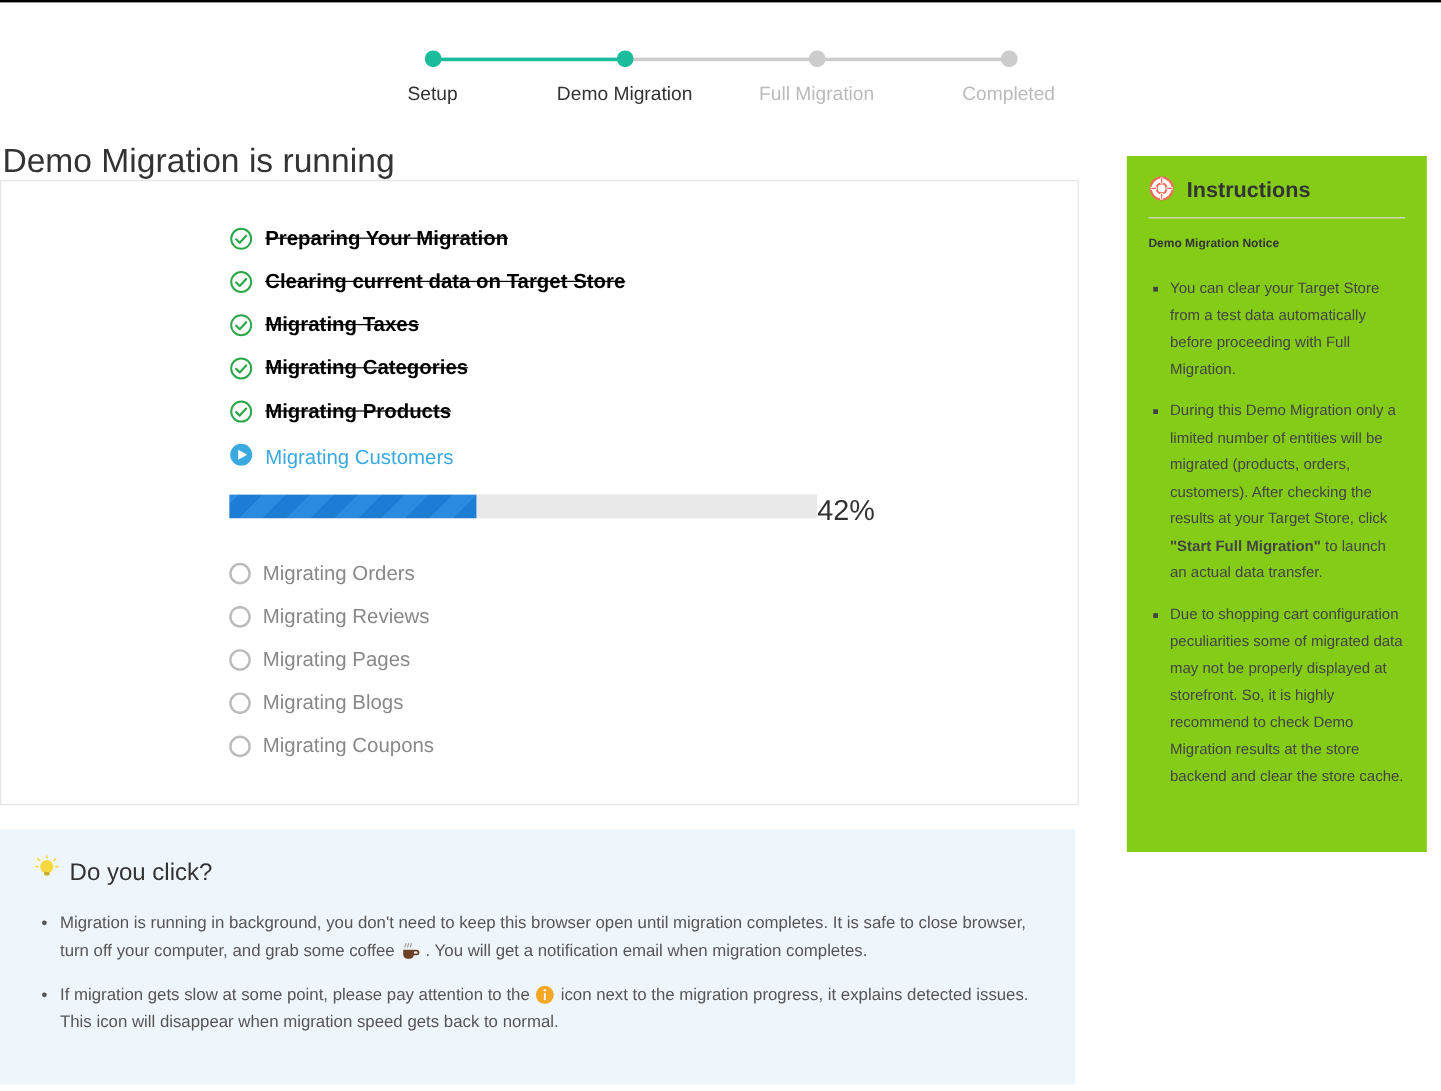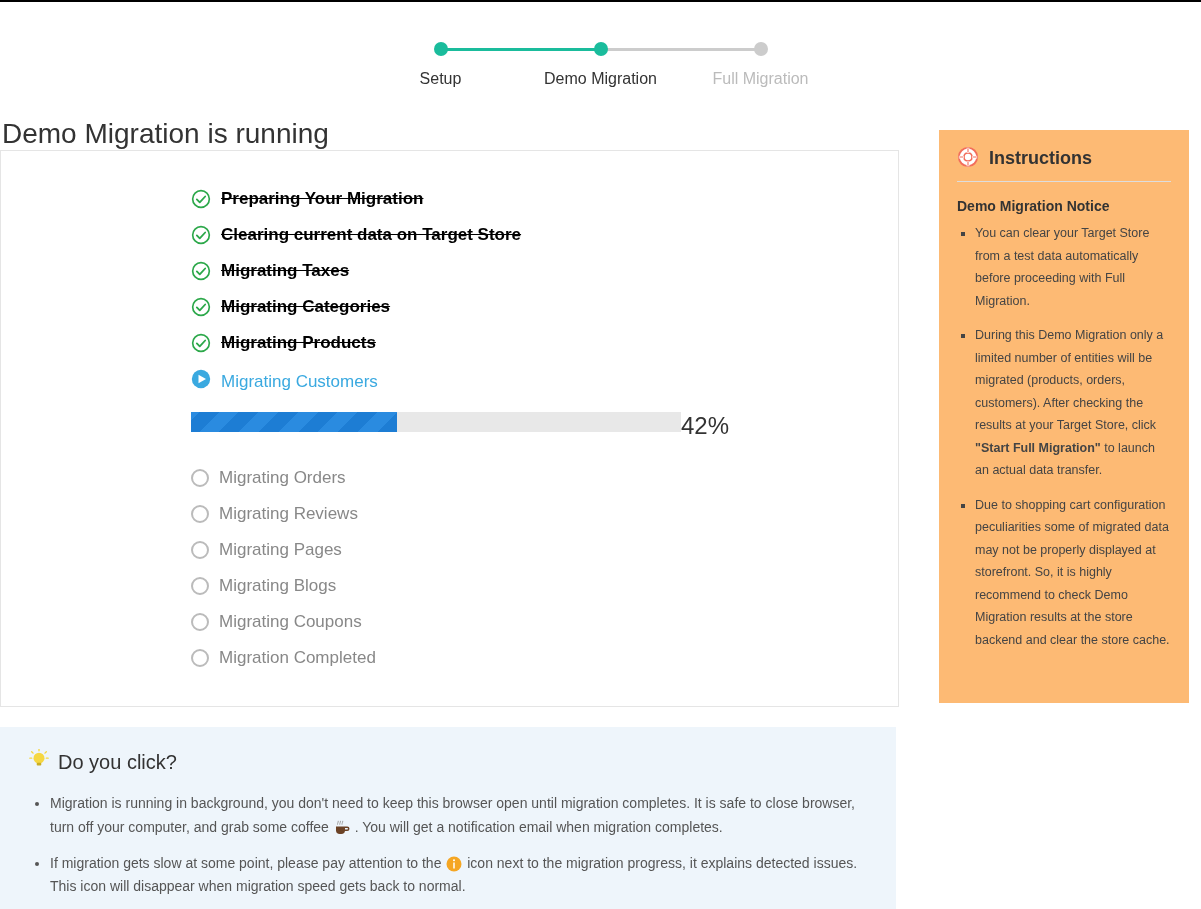--- a/index.html
+++ b/index.html
@@ -131,42 +131,42 @@
     );
   }
   .progress-pct {
     font-size: 24px;
     color: #333;
   }
 
   
   .sidebar {
     width: 250px;
-    background: #fdba74;
+    background: #84cc16;
     padding: 16px 18px 40px;
     margin-top: 12px;
     margin-right: 12px;
   }
   .sidebar-header {
     display: flex;
     align-items: center;
     gap: 10px;
     border-bottom: 1px solid #ddd;
     padding-bottom: 10px;
     margin-bottom: 16px;
   }
   .sidebar-title {
     font-size: 18px;
     font-weight: bold;
     color: #333;
   }
   .notice-title {
-    font-size: 14px;
+    font-size: 10px;
     font-weight: bold;
-    margin-bottom: 8px;
+    margin-bottom: 20px;
     color: #333;
   }
   .notice-list {
     list-style: square;
     padding-left: 18px;
     font-size: 12.5px;
     color: #444;
     line-height: 1.8;
   }
   .notice-list li { margin-bottom: 12px; }
@@ -219,20 +219,25 @@
     <div class="step">
       <div class="step-dot active"></div>
       <div class="step-line"></div>
       <div class="step-label">Demo Migration</div>
     </div>
     <div class="step">
       <div class="step-dot"></div>
       <div class="step-line"></div>
       <div class="step-label inactive">Full Migration</div>
     </div>
+    <div class="step">
+      <div class="step-dot"></div>
+
+      <div class="step-label inactive">Completed</div>
+    </div>
   </div>
 
   <div class="main-row">
     <div class="main-col">
       <h1 class="page-title">Demo Migration is running</h1>
 
       <div class="panel">
         <div class="task-list">
 
           <div class="task-item">
@@ -310,24 +315,20 @@
             <span class="icon-circle"></span>
             <span class="task-pending">Migrating Pages</span>
           </div>
           <div class="task-item">
             <span class="icon-circle"></span>
             <span class="task-pending">Migrating Blogs</span>
           </div>
           <div class="task-item">
             <span class="icon-circle"></span>
             <span class="task-pending">Migrating Coupons</span>
-          </div>
-          <div class="task-item">
-            <span class="icon-circle"></span>
-            <span class="task-pending">Migration Completed</span>
           </div>
 
         </div>
       </div>
 
       <div class="tip-box">
         <div class="tip-title">
           <span class="bulb-icon">
             <svg viewBox="0 0 24 24">
                 <circle cx="12" cy="10" r="6" fill="#f5d742"></circle>

